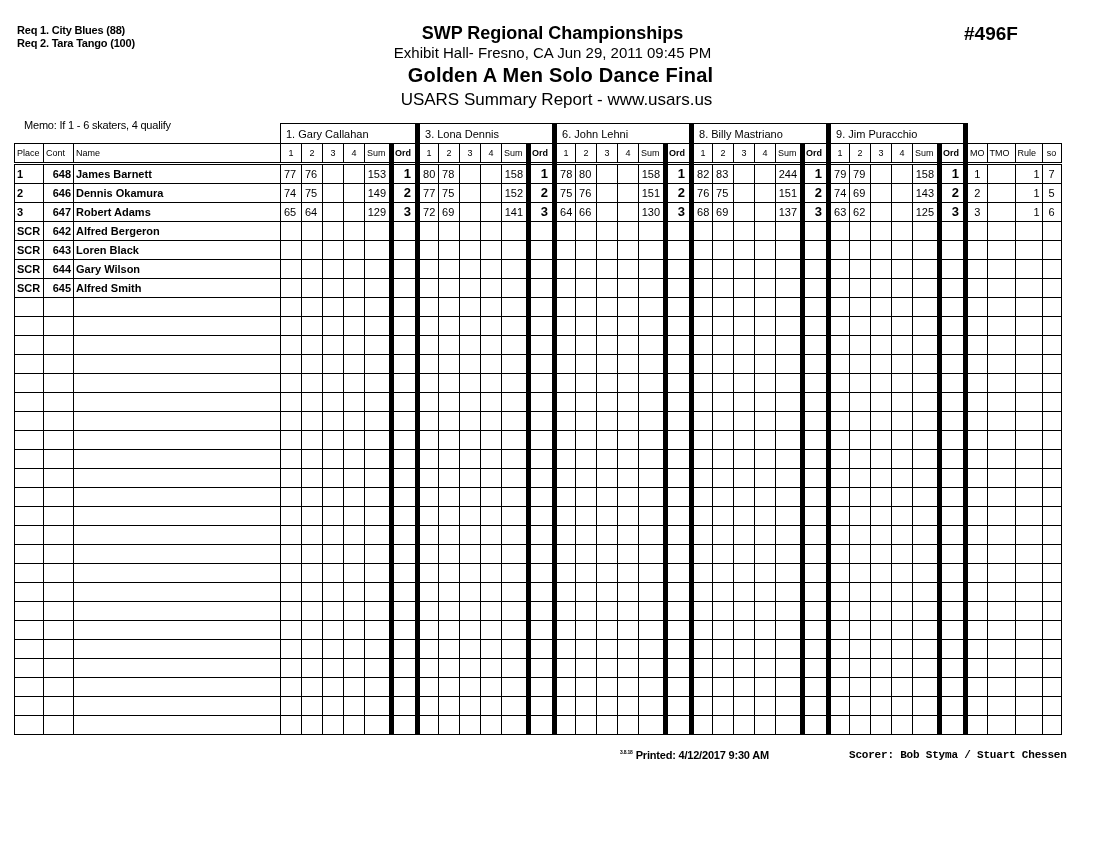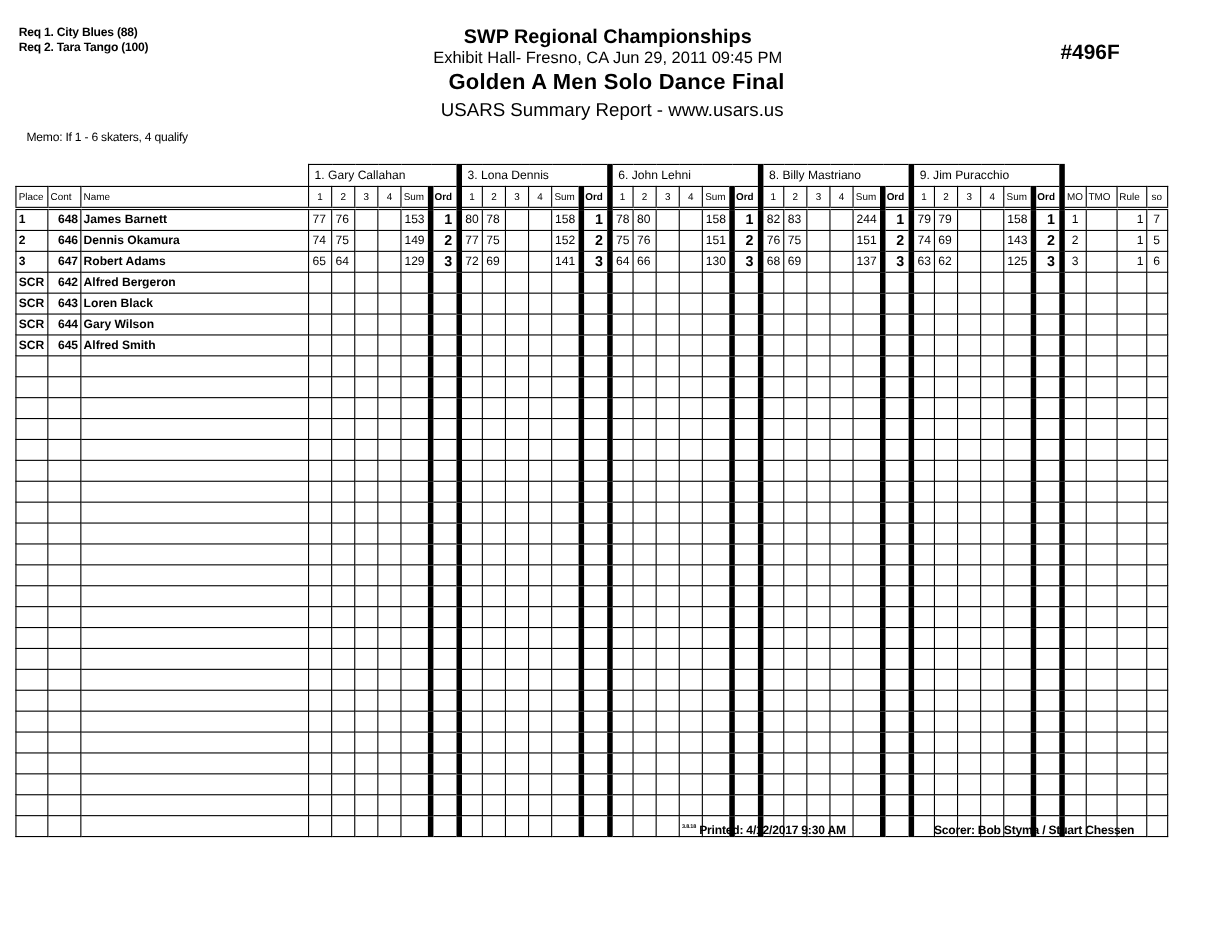--- a/index.html
+++ b/index.html
@@ -3,30 +3,30 @@
 <meta charset="utf-8">
 <style>
   html, body { margin: 0; padding: 0; background: #ffffff; }
   body {
     width: 1100px; height: 850px; position: relative; overflow: hidden;
     font-family: "Liberation Sans", sans-serif; color: #000;
   }
   .req { position: absolute; left: 17px; font-size: 11px; font-weight: bold; line-height: 12px; letter-spacing: -0.2px; }
   .req1 { top: 24px; }
   .req2 { top: 37px; }
-  .event-id { position: absolute; left: 964px; top: 23px; font-size: 19px; font-weight: bold; margin-top: 15px; }
+  .event-id { position: absolute; left: 964px; top: 23px; font-size: 19px; font-weight: bold; }
   .title { position: absolute; left: 0; width: 1105px; text-align: center; white-space: nowrap; }
   .t1 { top: 23px; font-size: 18px; font-weight: bold; }
   .t2 { top: 44px; font-size: 15px; }
   .t3 { top: 64px; font-size: 20px; font-weight: bold; left: 8px; letter-spacing: 0.2px; }
   .t4 { top: 90px; font-size: 17px; left: 4px; }
   .memo { position: absolute; left: 24px; top: 119px; font-size: 11px; font-weight: normal; letter-spacing: -0.2px; }
 
   table.grid {
-    position: absolute; left: 14px; top: 149px;
+    position: absolute; left: 14px; top: 123px;
     border-collapse: collapse; table-layout: fixed;
     font-size: 11px;
   }
   table.grid td {
     border: 1px solid #000; height: 18px; padding: 0 2px;
     overflow: hidden; white-space: nowrap; line-height: 18px;
   }
   table.grid tr.judge-row td { height: 19px; }
   table.grid tr.judge-row td.blank { border: none; }
   table.grid tr.judge-row td.judge { font-size: 11px; padding-left: 5px; border-bottom: 1px solid #000; }
@@ -36,21 +36,21 @@
   table.grid td.b { font-weight: bold; font-size: 11px; }
   table.grid td.ord { border-left: 5px solid #000; text-align: right; font-weight: bold; font-size: 13px; padding-right: 4px; }
   table.grid tr.hdr td.ord { font-weight: bold; font-size: 9px; text-align: left; padding-left: 1px; }
   table.grid td.after-ord { border-left: 5px solid #000; }
   table.grid td.num { text-align: left; padding-left: 3px; font-size: 11px; }
   table.grid td.sum { text-align: right; padding-right: 3px; }
 
   .footer { position: absolute; top: 749px; font-size: 11px; font-weight: bold; letter-spacing: -0.2px; }
   .printed { left: 620px; }
   .printed sup { font-size: 5px; font-weight: bold; vertical-align: 5px; margin-right: 3px; }
-  .scorer { left: 849px; }
+  .scorer { left: 849px; font-family: Liberation Mono, monospace; }
 </style>
 </head>
 <body>
 
 <div class="req req1">Req 1.  City Blues (88)</div>
 <div class="req req2">Req 2.  Tara Tango (100)</div>
 <div class="event-id">#496F</div>
 
 <div class="title t1">SWP Regional Championships</div>
 <div class="title t2">Exhibit Hall-  Fresno, CA  Jun 29, 2011  09:45 PM</div>

